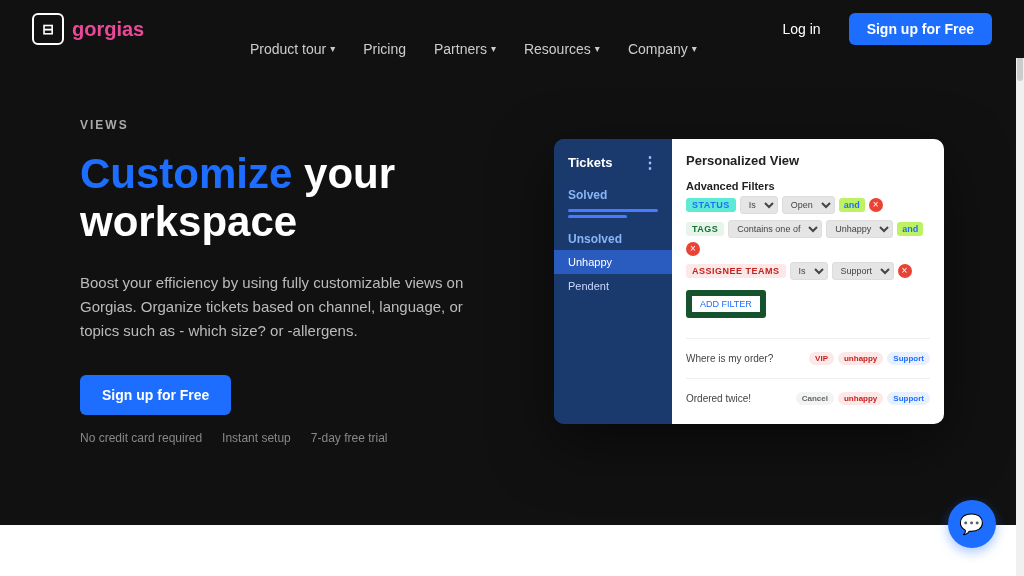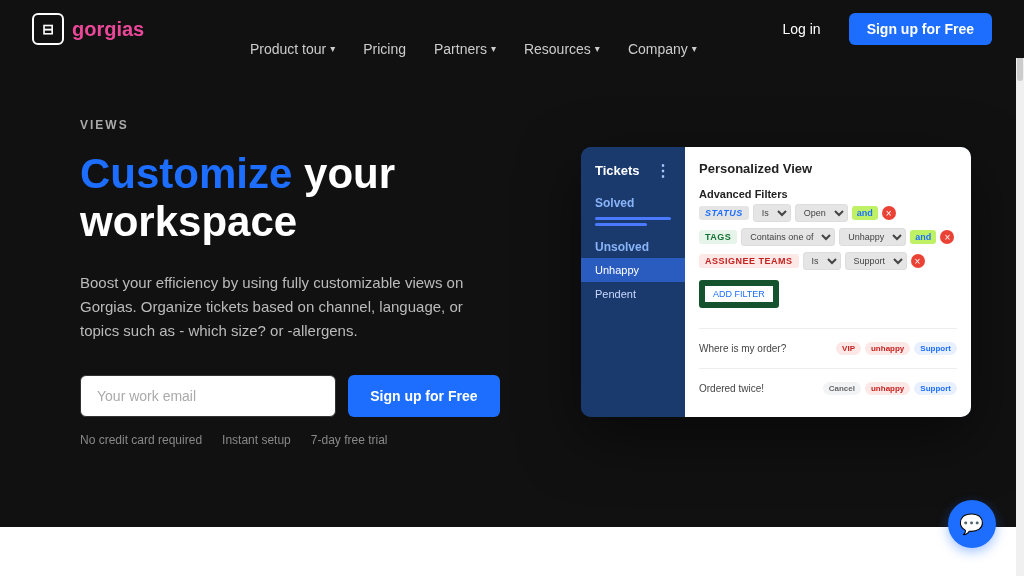--- a/index.html
+++ b/index.html
@@ -31,21 +31,21 @@
       font-size: 14px; padding: 6px 12px; border-radius: 4px;
     }
     .btn-signup {
       background: #1d6eff; color: #fff; border: none; cursor: pointer;
       font-size: 14px; padding: 8px 18px; border-radius: 6px; font-weight: 600;
       white-space: nowrap;
     }
 
     
     .hero {
-      background: #111; padding: 60px 53px 80px 80px;
+      background: #111; padding: 60px 80px 80px 80px;
       display: grid; grid-template-columns: 1fr 1fr; gap: 52px;
       align-items: center; min-height: 430px;
     }
     .hero-left {}
     .hero-tag { color: #aaa; font-size: 12px; font-weight: 700; letter-spacing: 2px; margin-bottom: 18px; text-transform: uppercase; }
     .hero-title { color: #fff; font-size: 42px; font-weight: 700; line-height: 1.15; margin-bottom: 24px; }
     .hero-title .highlight { color: #1d6eff; }
     .hero-desc { color: #bbb; font-size: 15px; line-height: 1.6; margin-bottom: 32px; max-width: 430px; }
     .hero-form { display: flex; gap: 12px; margin-bottom: 16px; }
     .hero-input {
@@ -62,21 +62,21 @@
     .hero-meta span { color: #888; font-size: 12px; }
 
     
     .hero-right { display: flex; justify-content: flex-end; }
     .mockup {
       background: #1a3a6e; border-radius: 10px; overflow: hidden;
       width: 390px; box-shadow: 0 20px 60px rgba(0,0,0,0.5);
       display: flex;
     }
     .mockup-sidebar {
-      background: #1a3a6e; width: 104px; padding: 14px 0; flex-shrink: 0;
+      background: #1a3a6e; width: 118px; padding: 14px 0; flex-shrink: 0;
     }
     .sidebar-header {
       color: #fff; font-size: 13px; font-weight: 600; padding: 0 14px 10px 14px;
       display: flex; align-items: center; justify-content: space-between;
     }
     .sidebar-dots { color: #aac4ff; font-size: 16px; }
     .sidebar-section { margin-bottom: 8px; }
     .sidebar-label { color: #8ab4f8; font-size: 12px; padding: 6px 14px 4px 14px; font-weight: 600; }
     .sidebar-item {
       padding: 6px 14px; color: #c8d8ff; font-size: 11px; cursor: pointer;
@@ -89,21 +89,21 @@
 
     .mockup-main { background: #fff; flex: 1; padding: 14px; min-height: 270px; }
     .mockup-title { font-size: 13px; font-weight: 700; color: #222; margin-bottom: 12px; }
     .filter-section-title { font-size: 11px; font-weight: 700; color: #222; margin-bottom: 4px; }
     .filter-desc { font-size: 9px; color: #666; margin-bottom: 10px; line-height: 1.4; }
     .filter-row { display: flex; align-items: center; gap: 4px; margin-bottom: 6px; flex-wrap: wrap; }
     .filter-tag {
       font-size: 9px; font-weight: 700; padding: 2px 6px; border-radius: 3px;
       text-transform: uppercase; letter-spacing: 0.5px;
     }
-    .filter-tag.status { background: #e5e5e5; color: #1d6eff; font-style: italic; }
+    .filter-tag.status { background: #5eead4; color: #1d6eff; }
     .filter-tag.tags { background: #e6f4ea; color: #137333; }
     .filter-tag.assignee { background: #fce8e6; color: #c5221f; }
     .filter-select {
       font-size: 9px; border: 1px solid #ddd; border-radius: 3px; padding: 2px 4px; color: #444;
       background: #e5e5e5;
     }
     .filter-and {
       font-size: 9px; background: #bef264; color: #1d6eff; padding: 2px 5px; border-radius: 3px; font-weight: 600;
     }
     .filter-x {
@@ -190,21 +190,20 @@
 </nav>
 
 <section class="hero">
   <div class="hero-left">
     <div class="hero-tag">VIEWS</div>
     <h1 class="hero-title">
       <span class="highlight">Customize</span><span> your workspace</span>
     </h1>
     <p class="hero-desc">Boost your efficiency by using fully customizable views on Gorgias. Organize tickets based on channel, language, or topics such as - which size? or -allergens.</p>
     <div class="hero-form">
-      <input class="hero-input" type="email" placeholder="Your work email" style="">
       <button class="hero-btn">Sign up for Free</button>
     </div>
     <div class="hero-meta">
       <span>No credit card required</span>
       <span>Instant setup</span>
       <span>7-day free trial</span>
     </div>
   </div>
 
   <div class="hero-right">

